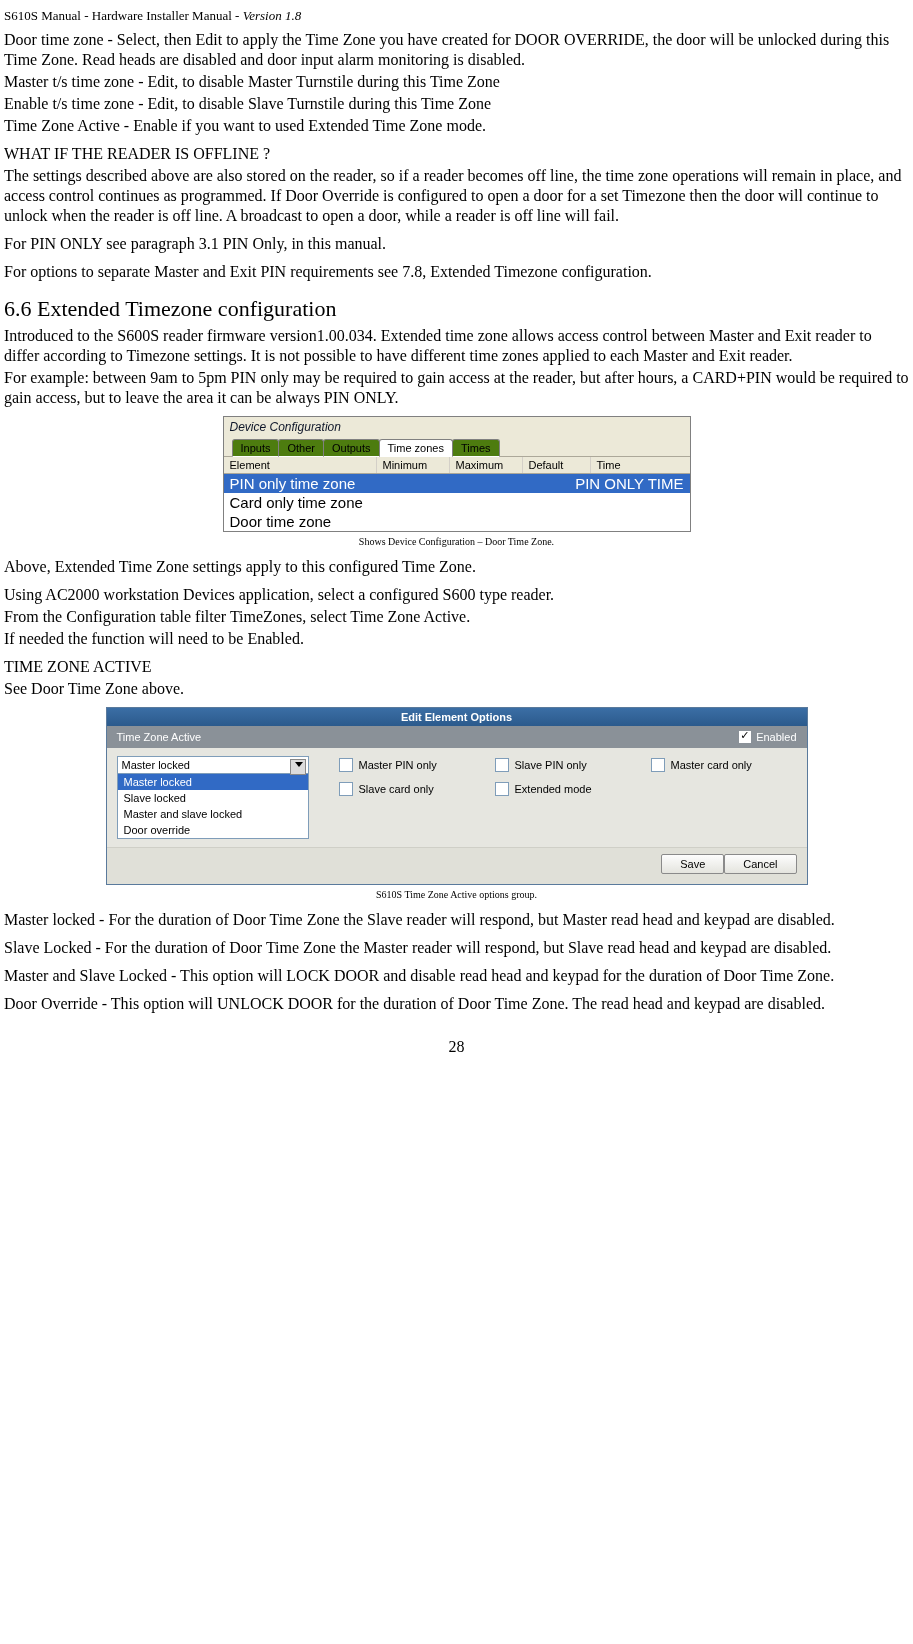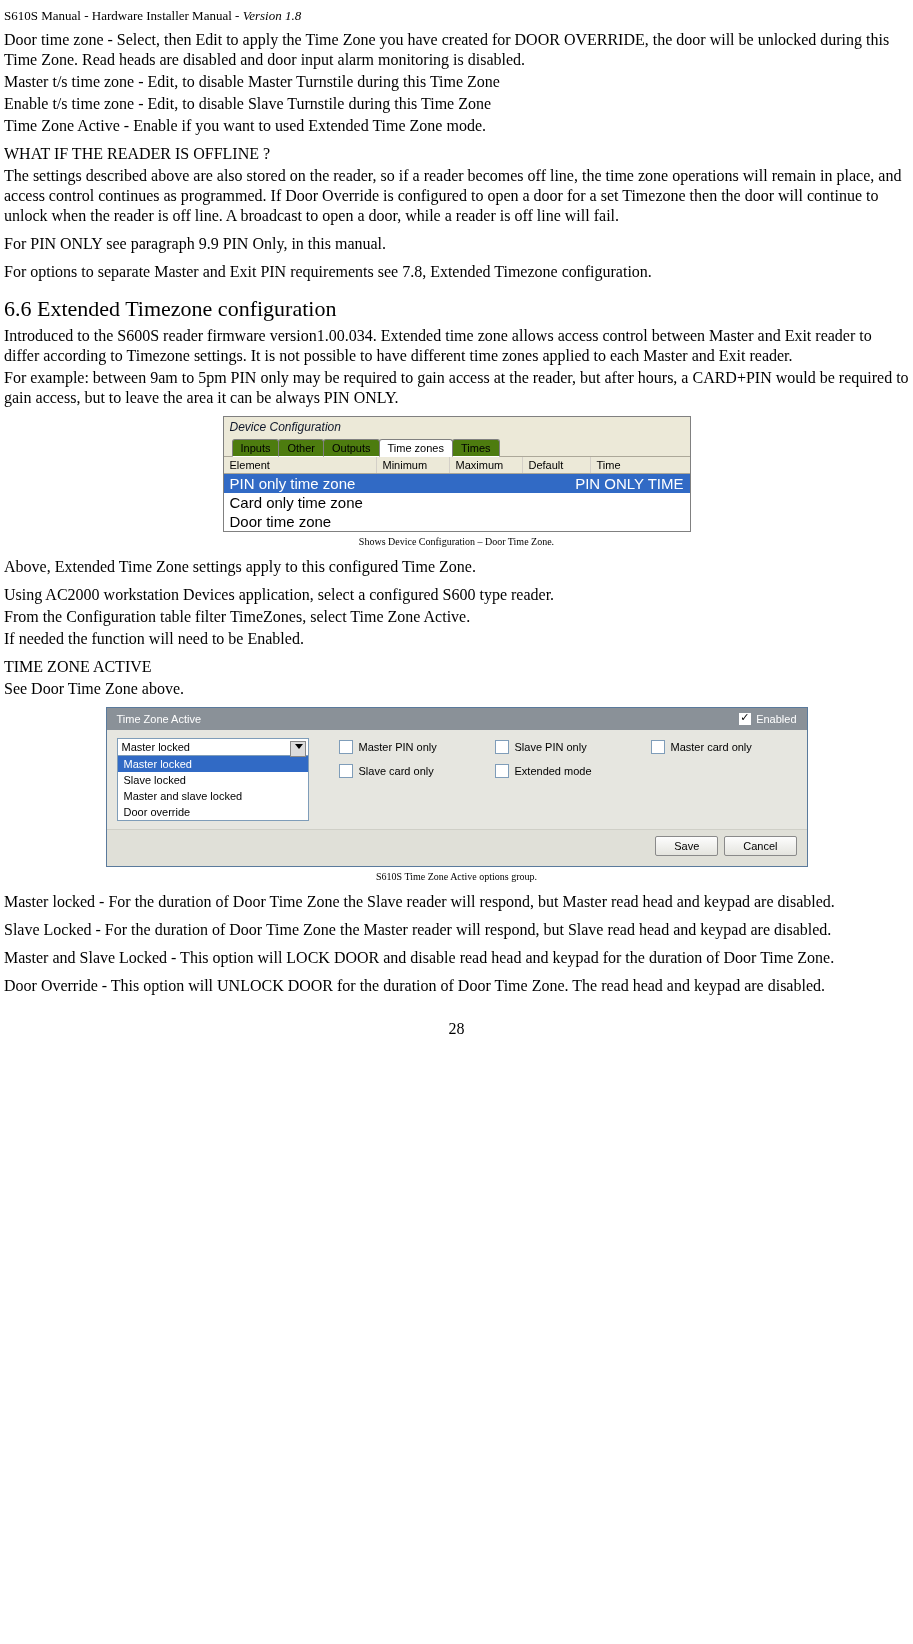--- a/index.html
+++ b/index.html
@@ -171,21 +171,20 @@
   }
   .chkbox {
     width: 12px; height: 12px;
     border: 1px solid #7f9db9;
     background: #fff;
     display: inline-block;
   }
   .eeo-buttons {
     display: flex;
     justify-content: flex-end;
-    gap: 6px;
     padding: 6px 10px 10px 10px;
     border-top: 1px solid #cfcfc7;
     background: #e0e0d8;
   }
   .eeo-btn {
     border: 1px solid #8a8a8a;
     background: linear-gradient(#fdfdfd, #e4e4de);
     padding: 3px 18px;
     font-size: 11px;
     border-radius: 2px;
@@ -225,21 +224,21 @@
 <p class="tight">
   <span>Enable t/s time zone</span><span> - Edit, to disable Slave Turnstile during this Time Zone</span>
 </p>
 <p>
   <span>Time Zone Active</span><span> -  Enable if you want to used Extended Time Zone mode.</span>
 </p>
 
 <p class="tight">WHAT IF THE READER IS OFFLINE ?</p>
 <p>The settings described above are also stored on the reader, so if a reader becomes off line, the time zone operations will remain in place, and access control continues as programmed.  If  Door Override is configured to open a door for a set Timezone then the door will continue to unlock when the reader is off line.  A broadcast to open a door, while a reader is off line will fail.</p>
 
-<p>For PIN ONLY see paragraph 9.9 PIN Only, in this manual.</p>
+<p>For PIN ONLY see paragraph 3.1 PIN Only, in this manual.</p>
 <p>For options to separate Master and Exit PIN requirements see 7.8, Extended Timezone configuration.</p>
 
 <div class="section-h">6.6    Extended Timezone configuration</div>
 
 <p class="tight">Introduced to the S600S reader firmware version1.00.034.  Extended time zone allows access control between Master and Exit reader to differ according to Timezone settings.  It is not possible to have different time zones applied to each Master and Exit reader.</p>
 <p>For example: between 9am to 5pm PIN only may be required to gain access at the reader, but after hours, a CARD+PIN would be required to gain access, but to leave the area it can be always PIN ONLY.</p>
 
 <div class="fig-wrap">
   <div class="dcfg">
     <div class="dcfg-title">Device Configuration</div>
@@ -285,20 +284,21 @@
   <span>If needed the function will need to be </span><span>Enabled</span><span>.</span>
 </p>
 
 <p class="tight">TIME ZONE ACTIVE</p>
 <p>
   <span>See </span><span>Door Time Zone</span><span> above.</span>
 </p>
 
 <div class="fig-wrap">
   <div class="eeo-outer">
+    <div class="eeo-title">Edit Element Options</div>
     <div class="eeo-bar">
       <span>Time Zone Active</span>
       <span class="checked-enabled">
         <span class="chk-en"></span>
         <span>Enabled</span>
       </span>
     </div>
     <div class="eeo-body">
       <div class="eeo-list">
         <div class="eeo-select-top">

